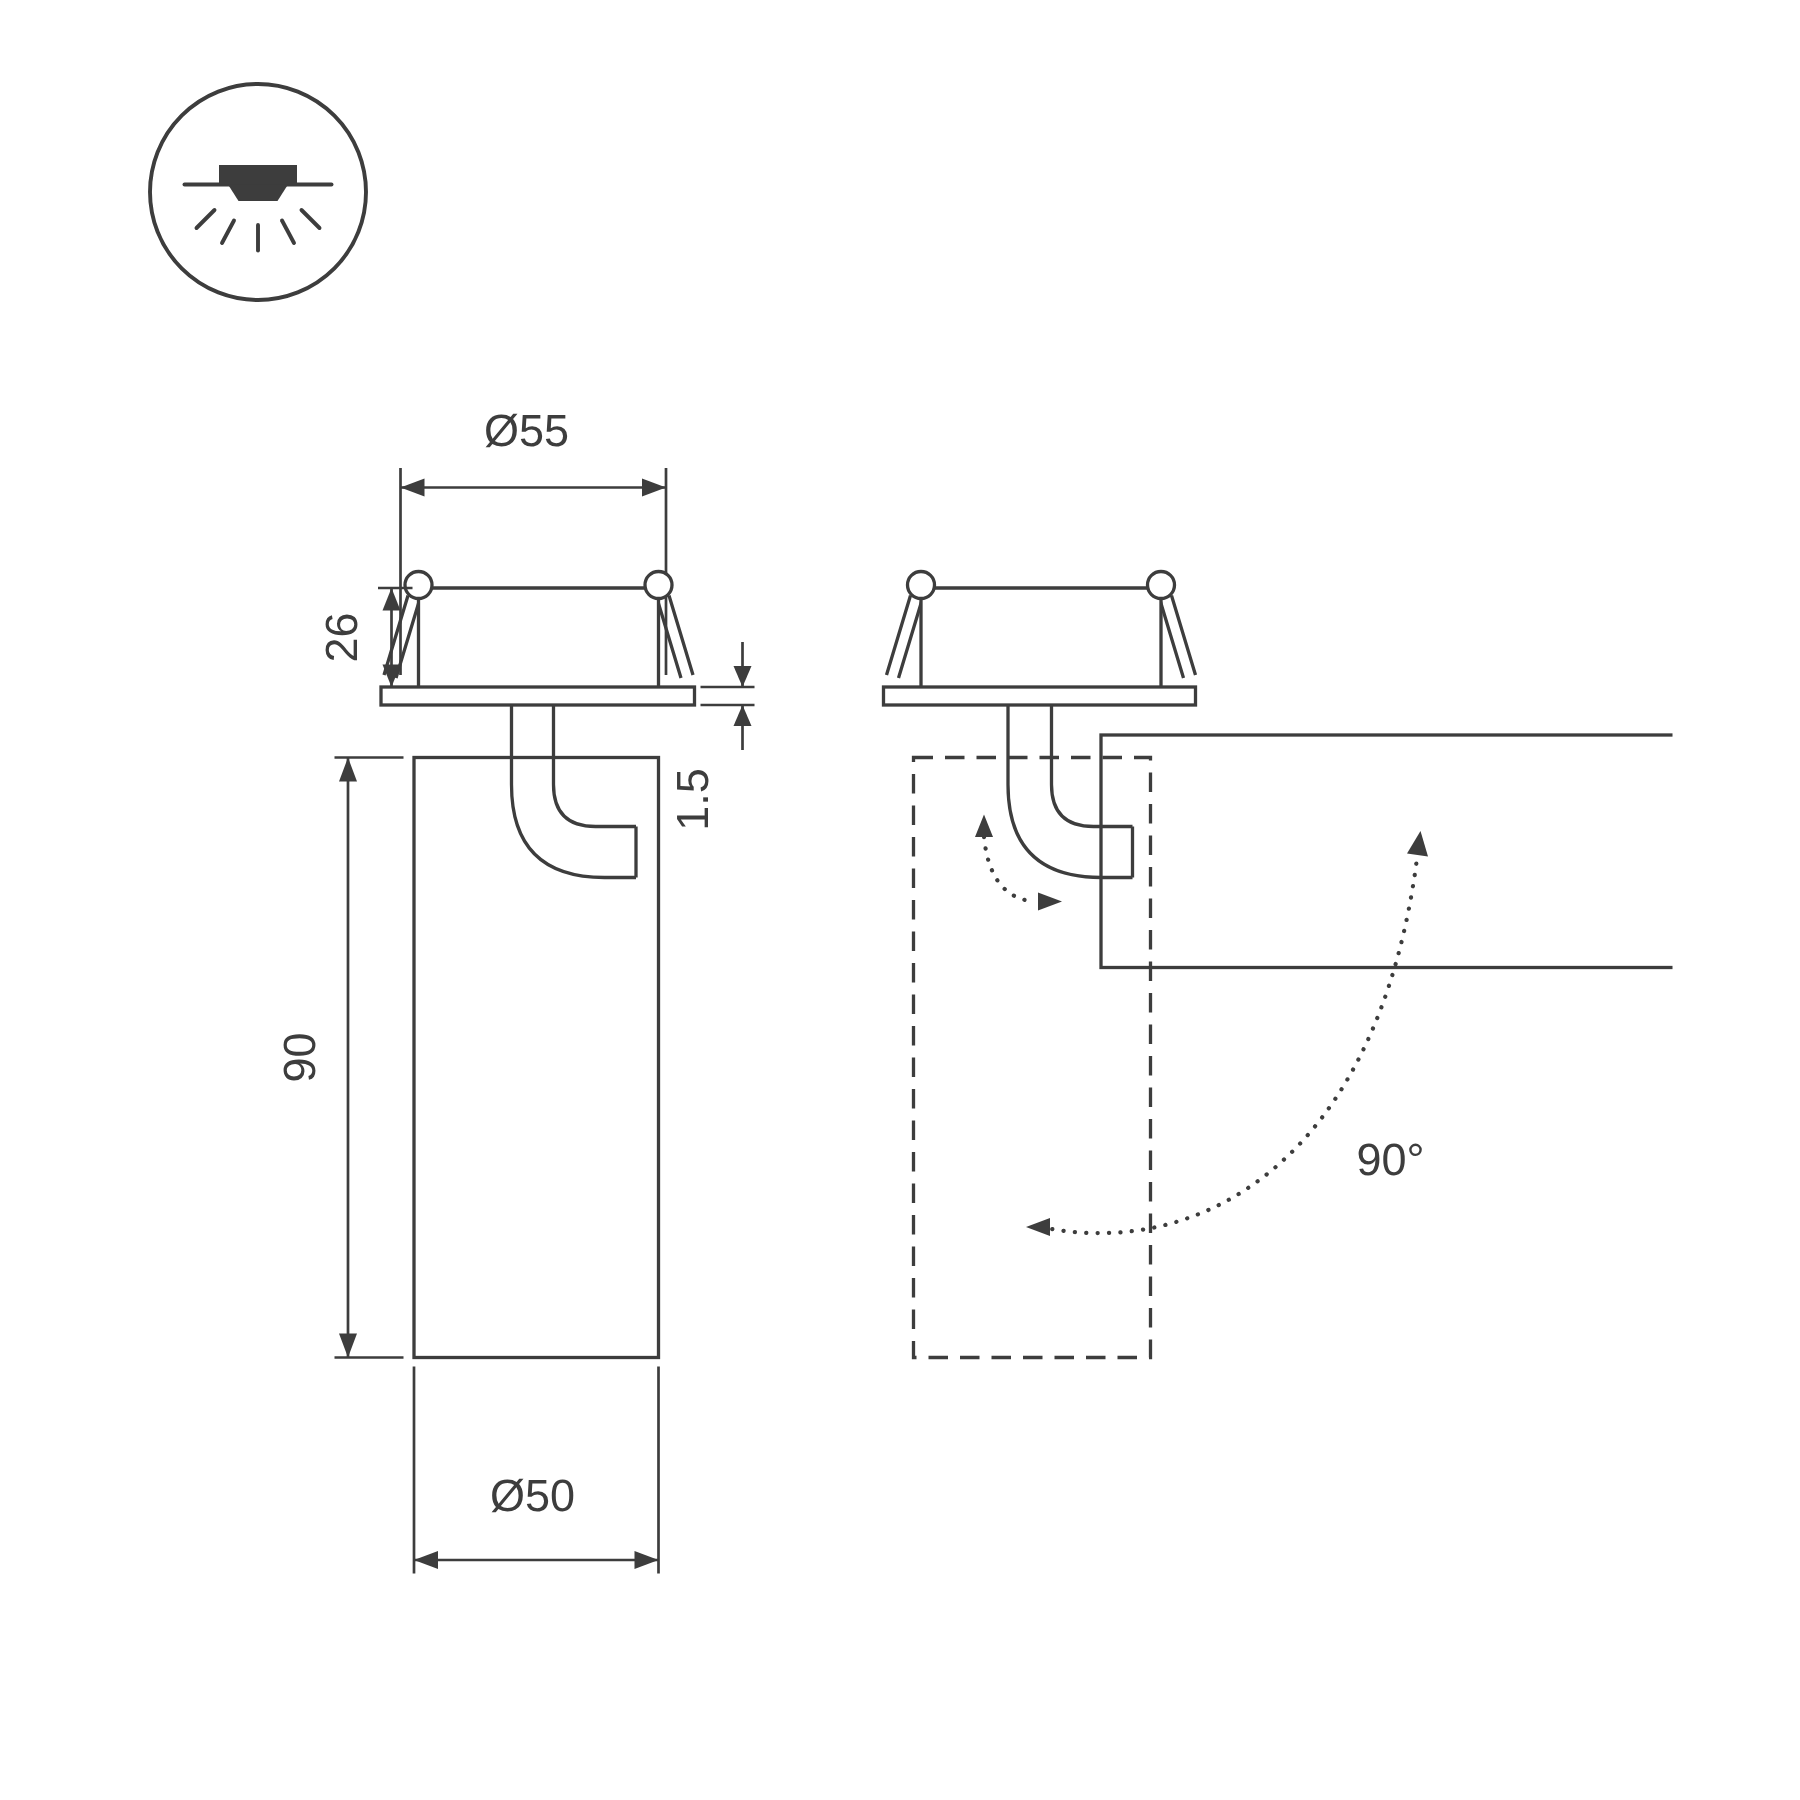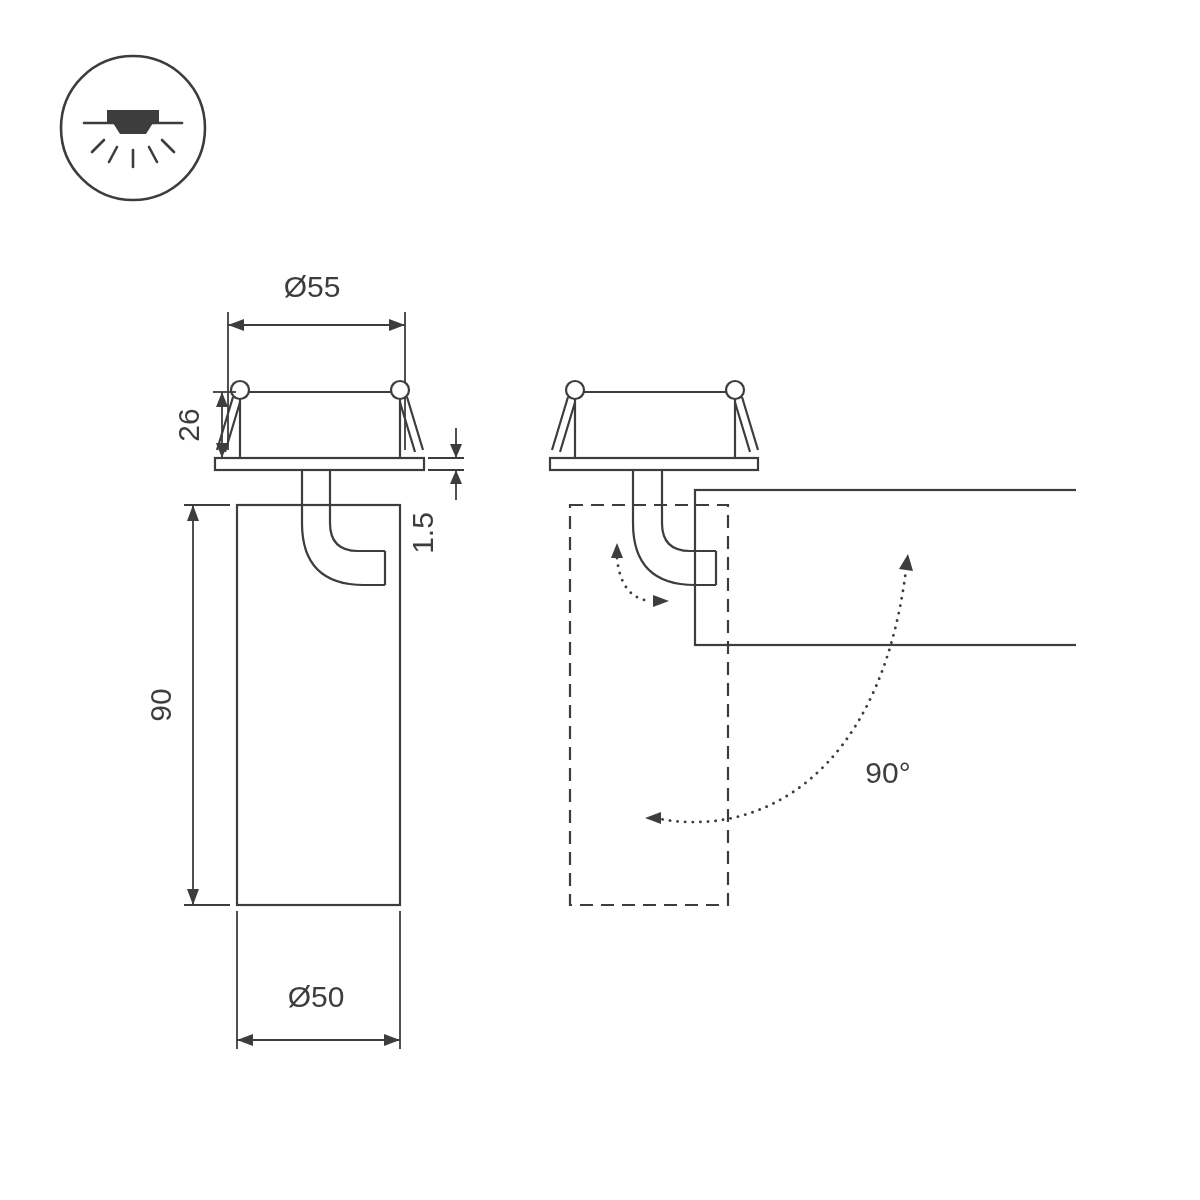--- a/index.html
+++ b/index.html
@@ -1,16 +1,16 @@
 <!DOCTYPE html>
 <html><head>
 <meta charset="utf-8">
 <style>
   html,body{margin:0;padding:0;background:#ffffff;}
-  .canvas{width:1076px;height:1200px;background:#ffffff;position:relative;overflow:hidden;}
+  .canvas{width:1076px;height:1200px;background:#ffffff;position:relative;overflow:hidden;margin-left:39px;}
   svg{display:block;}
   .s   {stroke:#3d3d3d;stroke-width:2.2;fill:none;}
   .sw  {stroke:#3d3d3d;stroke-width:2.2;fill:#ffffff;}
   .d   {stroke:#3d3d3d;stroke-width:1.8;fill:none;}
   .f   {fill:#3d3d3d;stroke:none;}
   .dash{stroke:#3d3d3d;stroke-width:2.2;fill:none;stroke-dasharray:13 8;}
   .dot {stroke:#3d3d3d;stroke-width:2.8;fill:none;stroke-dasharray:0.1 7.5;stroke-linecap:round;}
   .ic  {stroke:#3d3d3d;stroke-width:2.6;fill:none;stroke-linecap:round;}
   text {font-family:"Liberation Sans", sans-serif;font-size:30px;fill:#3d3d3d;}
 </style>

